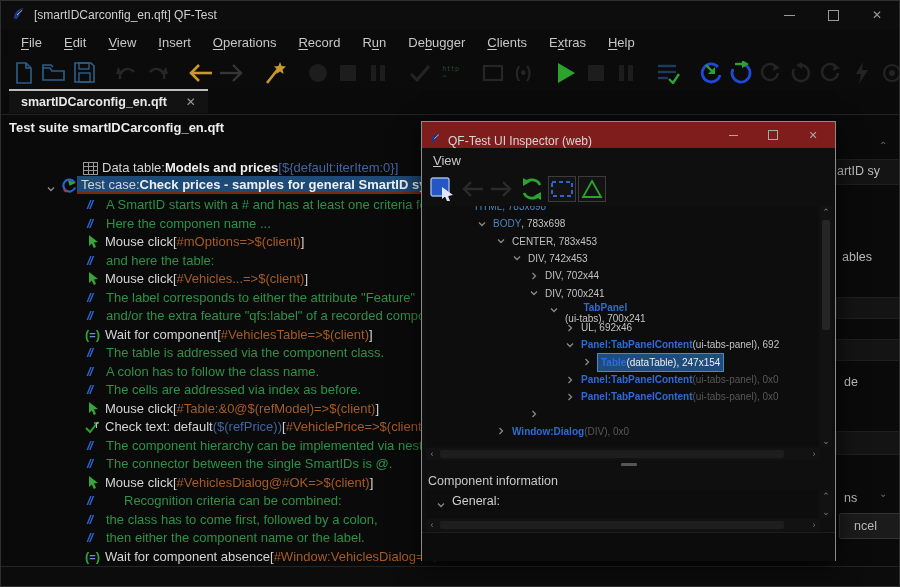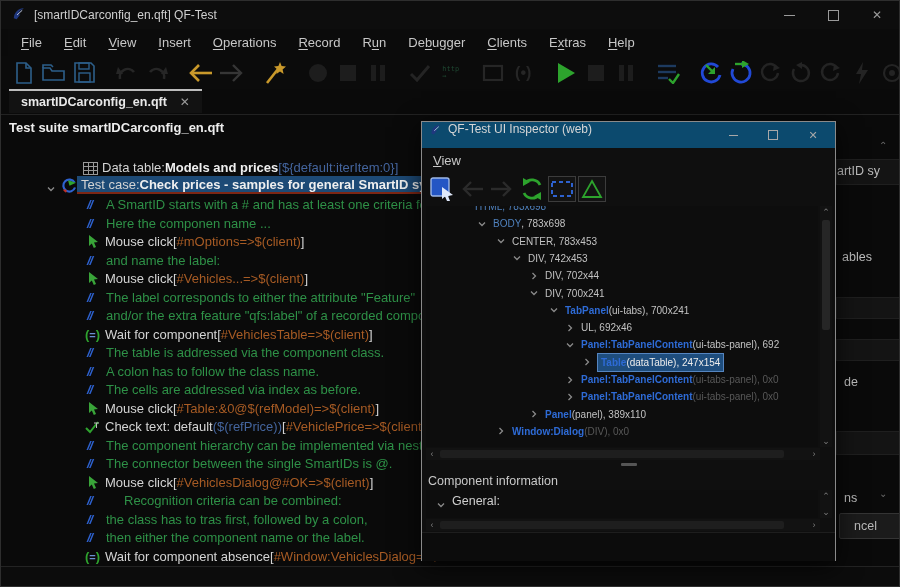--- a/index.html
+++ b/index.html
@@ -12,21 +12,21 @@
   .wc-btn{width:44px;height:28px;display:flex;align-items:center;justify-content:center;color:#9a9a9a;font-size:12px;}
   .wc-min-glyph{width:11px;height:1px;background:#9a9a9a;}
   .wc-max-glyph{width:9px;height:9px;border:1px solid #9a9a9a;}
   .menubar{position:absolute;left:0;top:28px;width:100%;height:27px;background:#0b0b0b;display:flex;align-items:center;padding-left:2px;margin-left:7px;}
   .menu-item{padding:4px 11px;color:#c7c7c7;font-size:13px;cursor:default;}
   .menu-item u{text-decoration:underline;text-underline-offset:2px;}
   .toolbar{position:absolute;left:0;top:55px;width:100%;height:33px;background:#0b0b0b;display:flex;align-items:center;padding-left:8px;}
   .tbicon{width:26px;height:26px;margin:0 3px;display:flex;align-items:center;justify-content:center;}
   .tbgap{width:13px;height:1px;}
   .tabbar{position:absolute;left:0;top:88px;width:100%;height:25px;background:#0a0a0a;border-bottom:1px solid #222;}
-  .tab{position:absolute;left:8px;top:0;height:24px;padding:0 12px;background:#121212;border-top:2px solid #bdbdbd;display:flex;align-items:center;gap:13px;box-sizing:border-box;}
+  .tab{position:absolute;left:8px;top:0;height:24px;padding:0 12px;background:#121212;border-top:2px solid #bdbdbd;display:flex;align-items:center;gap:19px;box-sizing:border-box;}
   .tab-label{color:#e8e8e8;font-weight:700;font-size:12.5px;}
   .tab-close{color:#9a9a9a;font-size:12px;}
   .suite-title{position:absolute;left:8px;top:119px;color:#ededed;font-weight:700;font-size:13px;}
   
   #main-tree{position:absolute;left:0;top:138px;width:100%;height:427px;overflow:hidden;}
   .trow{position:absolute;left:0;width:100%;height:18px;font-size:13px;white-space:nowrap;}
   .trow .chev,.trow .ticon,.trow .segs{position:absolute;top:16px;height:18px;display:flex;align-items:flex-end;}
   .seg-w{color:#d4d4d4}.seg-b{color:#efefef;font-weight:700}
   .seg-c{color:var(--cmt)}.seg-o{color:var(--oid)}.seg-bl{color:var(--vbl)}
   .selbox{background:var(--sel);border-bottom:2px solid #7d2614;padding:0 4px;overflow:hidden;width:352px;box-sizing:border-box;height:18px!important;}
@@ -34,21 +34,21 @@
   .wait-ic{color:#2fa32f;font-weight:700;font-size:13px;}
   .wait-ic b{color:#6a8fd0;font-size:11px;}
   .statusbar{position:absolute;left:0;top:565px;width:100%;height:22px;background:#0c0c0c;border-top:1px solid #232323;}
   
   .frag{position:absolute;color:#bdbdbd;font-size:12.5px;white-space:nowrap;}
   .frag-field{position:absolute;background:#141414;border:1px solid #1f1f1f;}
   .frag-btn{position:absolute;background:#1b1b1b;border:1px solid #343434;border-radius:2px;color:#b8b8b8;font-size:12.5px;display:flex;align-items:center;padding-left:14px;box-sizing:border-box;}
   .frag-chev{position:absolute;color:#6a6a6a;font-size:10px;}
   
   #inspector{position:absolute;left:420px;top:120px;width:415px;height:440px;background:#0f0f0f;border:1px solid #8a8a8a;box-sizing:border-box;box-shadow:0 6px 24px rgba(0,0,0,.7);z-index:10;}
-  .d-titlebar{position:absolute;left:0;top:0;width:100%;height:26px;background:#0c4a6e;display:flex;align-items:flex-start;}
+  .d-titlebar{position:absolute;left:0;top:0;width:100%;height:26px;background:#7f1d1d;display:flex;align-items:flex-end;}
   .d-title{color:#d6d6d6;font-size:12px;margin-left:6px;}
   .d-controls{position:absolute;right:2px;top:0;height:26px;display:flex;}
   .d-wc{width:40px;height:26px;display:flex;align-items:center;justify-content:center;color:#a8a8a8;font-size:11px;}
   .d-menu{position:absolute;left:4px;top:28px;color:#c7c7c7;font-size:13px;padding:3px 7px;}
   .d-toolbar{position:absolute;left:6px;top:52px;height:30px;display:flex;align-items:center;}
   .d-tbicon{width:28px;height:26px;display:flex;align-items:center;justify-content:center;margin-right:2px;}
   .d-tbicon.boxed{border:1px solid #3c3c3c;background:#131313;box-sizing:border-box;}
   #insp-viewport{position:absolute;left:4px;top:84px;width:392px;height:241px;overflow:hidden;background:#0d0d0d;}
   .irow{position:absolute;left:14px;width:100%;height:17px;font-size:10px;white-space:nowrap;}
   .irow .chev,.irow .segs{position:absolute;top:0;height:17px;display:flex;align-items:center;}
@@ -333,21 +333,21 @@
           <span class="seg-w">[</span>
           <span class="seg-o">#mOptions=&gt;$(client)</span>
           <span class="seg-w">]</span>
         </span>
       </div>
       <div class="trow" style="top: 94.5px;">
         <span class="ticon" style="left: 86px;">
           <span class="cmt-ic">//</span>
         </span>
         <span class="segs" style="left: 105px;">
-          <span class="seg-c">and name the label:</span>
+          <span class="seg-c">and here the table:</span>
         </span>
       </div>
       <div class="trow" style="top: 113px;">
         <span class="ticon" style="left: 86px;">
           <svg width="13" height="15" viewBox="0 0 13 15">
             <path d="M2,1 L11,8 L7,8.6 L9,13 L6.8,14 L4.8,9.6 L2,12 Z" fill="#39a439"></path>
           </svg>
         </span>
         <span class="segs" style="left: 104px;">
           <span class="seg-w">Mouse click </span>
@@ -471,21 +471,21 @@
         </span>
         <span class="segs" style="left: 105px; margin-left: 18px;">
           <span class="seg-c">Recognition criteria can be combined:</span>
         </span>
       </div>
       <div class="trow" style="top: 353.5px;">
         <span class="ticon" style="left: 86px;">
           <span class="cmt-ic">//</span>
         </span>
         <span class="segs" style="left: 105px;">
-          <span class="seg-c">the class has to tras first, followed by a colon,</span>
+          <span class="seg-c">the class has to come first, followed by a colon,</span>
         </span>
       </div>
       <div class="trow" style="top: 372px;">
         <span class="ticon" style="left: 86px;">
           <span class="cmt-ic">//</span>
         </span>
         <span class="segs" style="left: 105px;">
           <span class="seg-c">then either the component name or the label.</span>
         </span>
       </div>
@@ -651,21 +651,21 @@
             <span class="segs" style="left: 105px;">
               <span class="iseg-g">DIV, 700x241</span>
             </span>
           </div>
           <div class="irow" style="top: 103.8px;">
             <span class="chev" style="left: 109px;">
               <svg width="10" height="10" viewBox="0 0 10 10">
                 <polyline points="2,3.5 5,6.5 8,3.5" fill="none" stroke="#8a8a8a" stroke-width="1.3"></polyline>
               </svg>
             </span>
-            <span class="segs" style="left: 125px;">
+            <span class="segs" style="left: 125px; flex-direction: column;">
               <span class="iseg-nB">TabPanel</span>
               <span class="iseg-g"> (ui-tabs), 700x241</span>
             </span>
           </div>
           <div class="irow" style="top: 121.1px;">
             <span class="chev" style="left: 125px;">
               <svg width="10" height="10" viewBox="0 0 10 10">
                 <polyline points="3.5,2 6.5,5 3.5,8" fill="none" stroke="#8a8a8a" stroke-width="1.3"></polyline>
               </svg>
             </span>
@@ -715,24 +715,20 @@
             <span class="segs" style="left: 141px;">
               <span class="iseg-nB">Panel:TabPanelContent</span>
               <span class="iseg-dim"> (ui-tabs-panel), 0x0</span>
             </span>
           </div>
           <div class="irow" style="top: 207.6px;">
             <span class="chev" style="left: 89px;">
               <svg width="10" height="10" viewBox="0 0 10 10">
                 <polyline points="3.5,2 6.5,5 3.5,8" fill="none" stroke="#8a8a8a" stroke-width="1.3"></polyline>
               </svg>
-            </span>
-            <span class="segs" style="left: 105px;">
-              <span class="iseg-nB">Panel</span>
-              <span class="iseg-g"> (panel), 389x110</span>
             </span>
           </div>
           <div class="irow" style="top: 224.9px;">
             <span class="chev" style="left: 56px;">
               <svg width="10" height="10" viewBox="0 0 10 10">
                 <polyline points="3.5,2 6.5,5 3.5,8" fill="none" stroke="#8a8a8a" stroke-width="1.3"></polyline>
               </svg>
             </span>
             <span class="segs" style="left: 72px;">
               <span class="iseg-nB">Window:Dialog</span>

